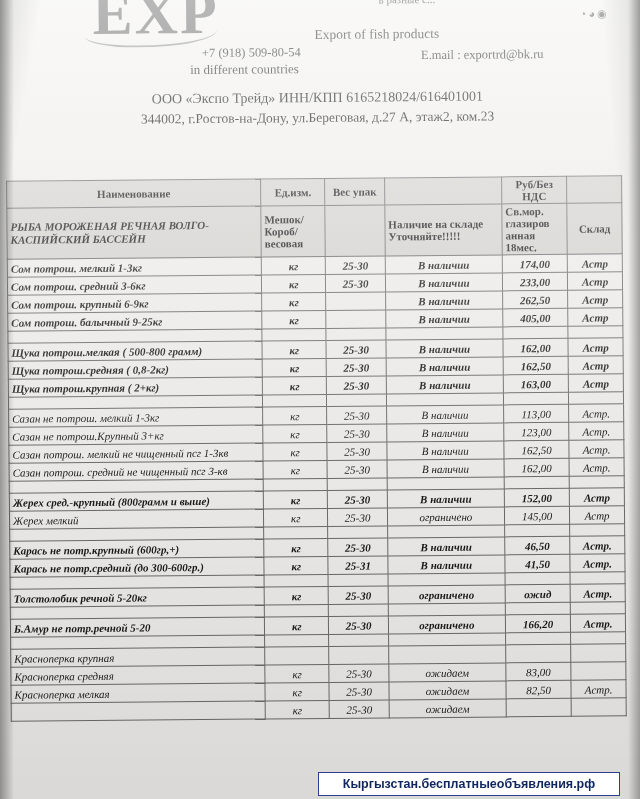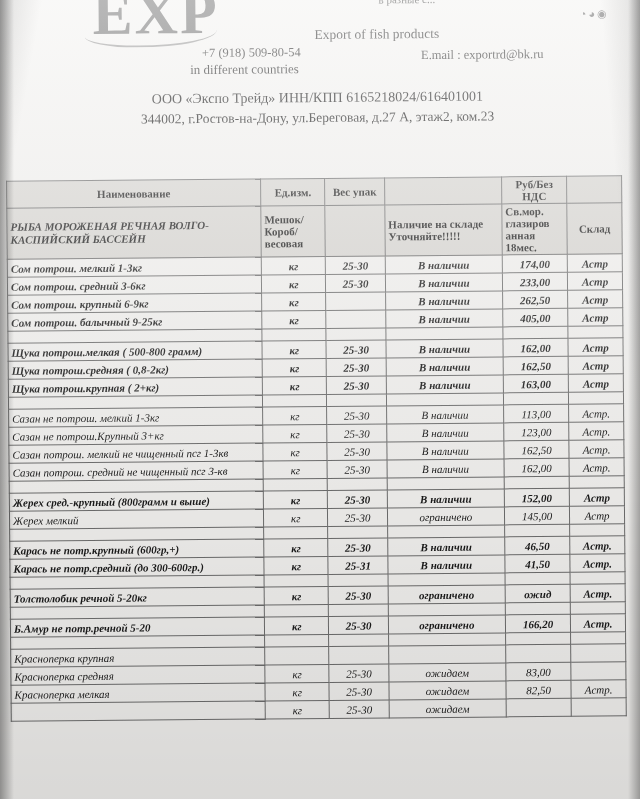--- a/index.html
+++ b/index.html
@@ -509,13 +509,14 @@
           </tr>
         </tbody>
     </table>
 
   </div>
 
   <div class="paper-shade"></div>
   <div class="shadow-left"></div>
   <div class="shadow-right"></div>
 
+  <div class="watermark">Кыргызстан.бесплатныеобъявления.рф</div>
 </div>
 
 </body></html>

